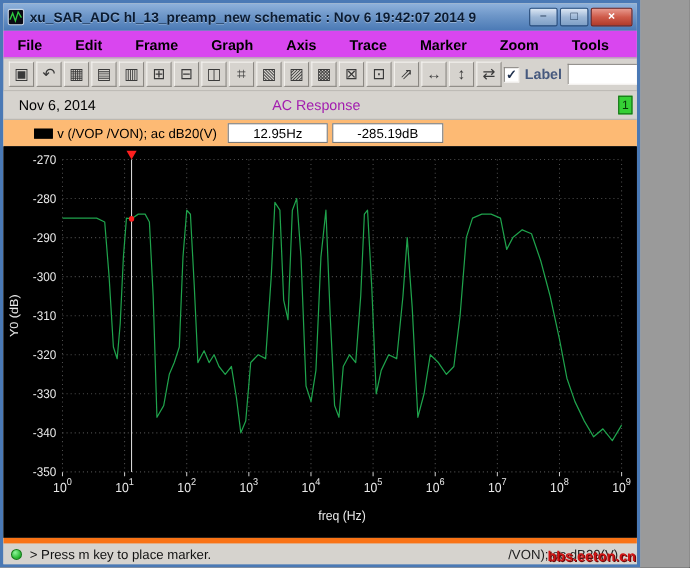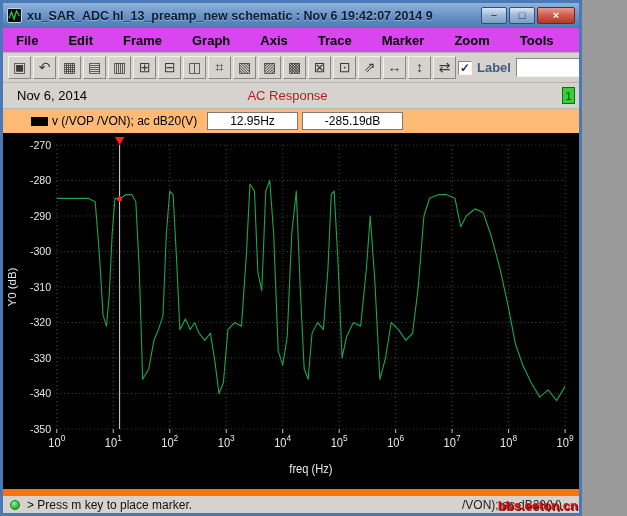--- a/index.html
+++ b/index.html
@@ -92,21 +92,21 @@
   .subheader {
     height:26px; flex:0 0 26px;
     position:relative;
     display:flex; align-items:center;
     border-bottom:1px solid #b8b5b0;
     background:#d6d3ce;
   }
   .subheader-date { margin-left:14px; font-size:13px; color:#000; }
   .subheader-title {
     position:absolute; left:0; right:7px; text-align:center;
-    font-size:13px; color:#b91c1c;
+    font-size:13px; color:#a21caf;
   }
   .window-number {
     position:absolute; right:4px; top:4px;
     width:13px; height:17px; background:#35d035;
     border:1px solid #156b15;
     font-size:11px; line-height:16px; text-align:center; color:#073807;
   }
 
   
   .legend-row {
@@ -126,21 +126,21 @@
 
   
   .plot-wrap { flex:1 1 auto; background:#000; position:relative; }
   .plot-wrap svg { display:block; width:100%; height:100%; }
 
   
   .statusbar {
     height:24px; flex:0 0 24px;
     display:flex; align-items:center; gap:7px;
     padding:0 7px;
-    border-top:7px solid #f97316;
+    border-top:5px solid #f97316;
     background:#d6d3ce;
     position:relative;
   }
   .status-dot {
     width:10px; height:10px; border-radius:50%;
     background:radial-gradient(circle at 35% 30%, #8df59a, #22b52c 70%);
     border:1px solid #127a18;
   }
   .status-message { font-size:12px; color:#111; }
   .status-right { margin-left:auto; font-size:12px; color:#222; margin-right:10px; }

